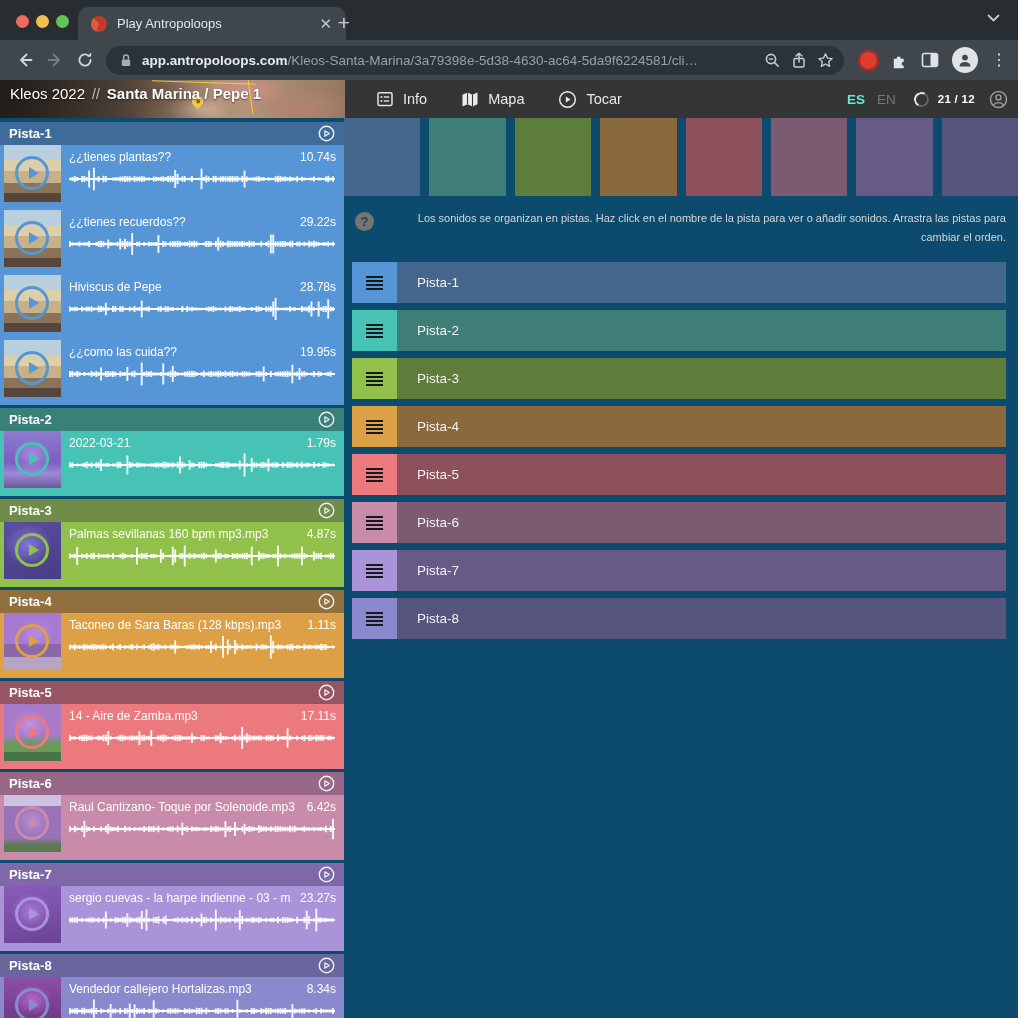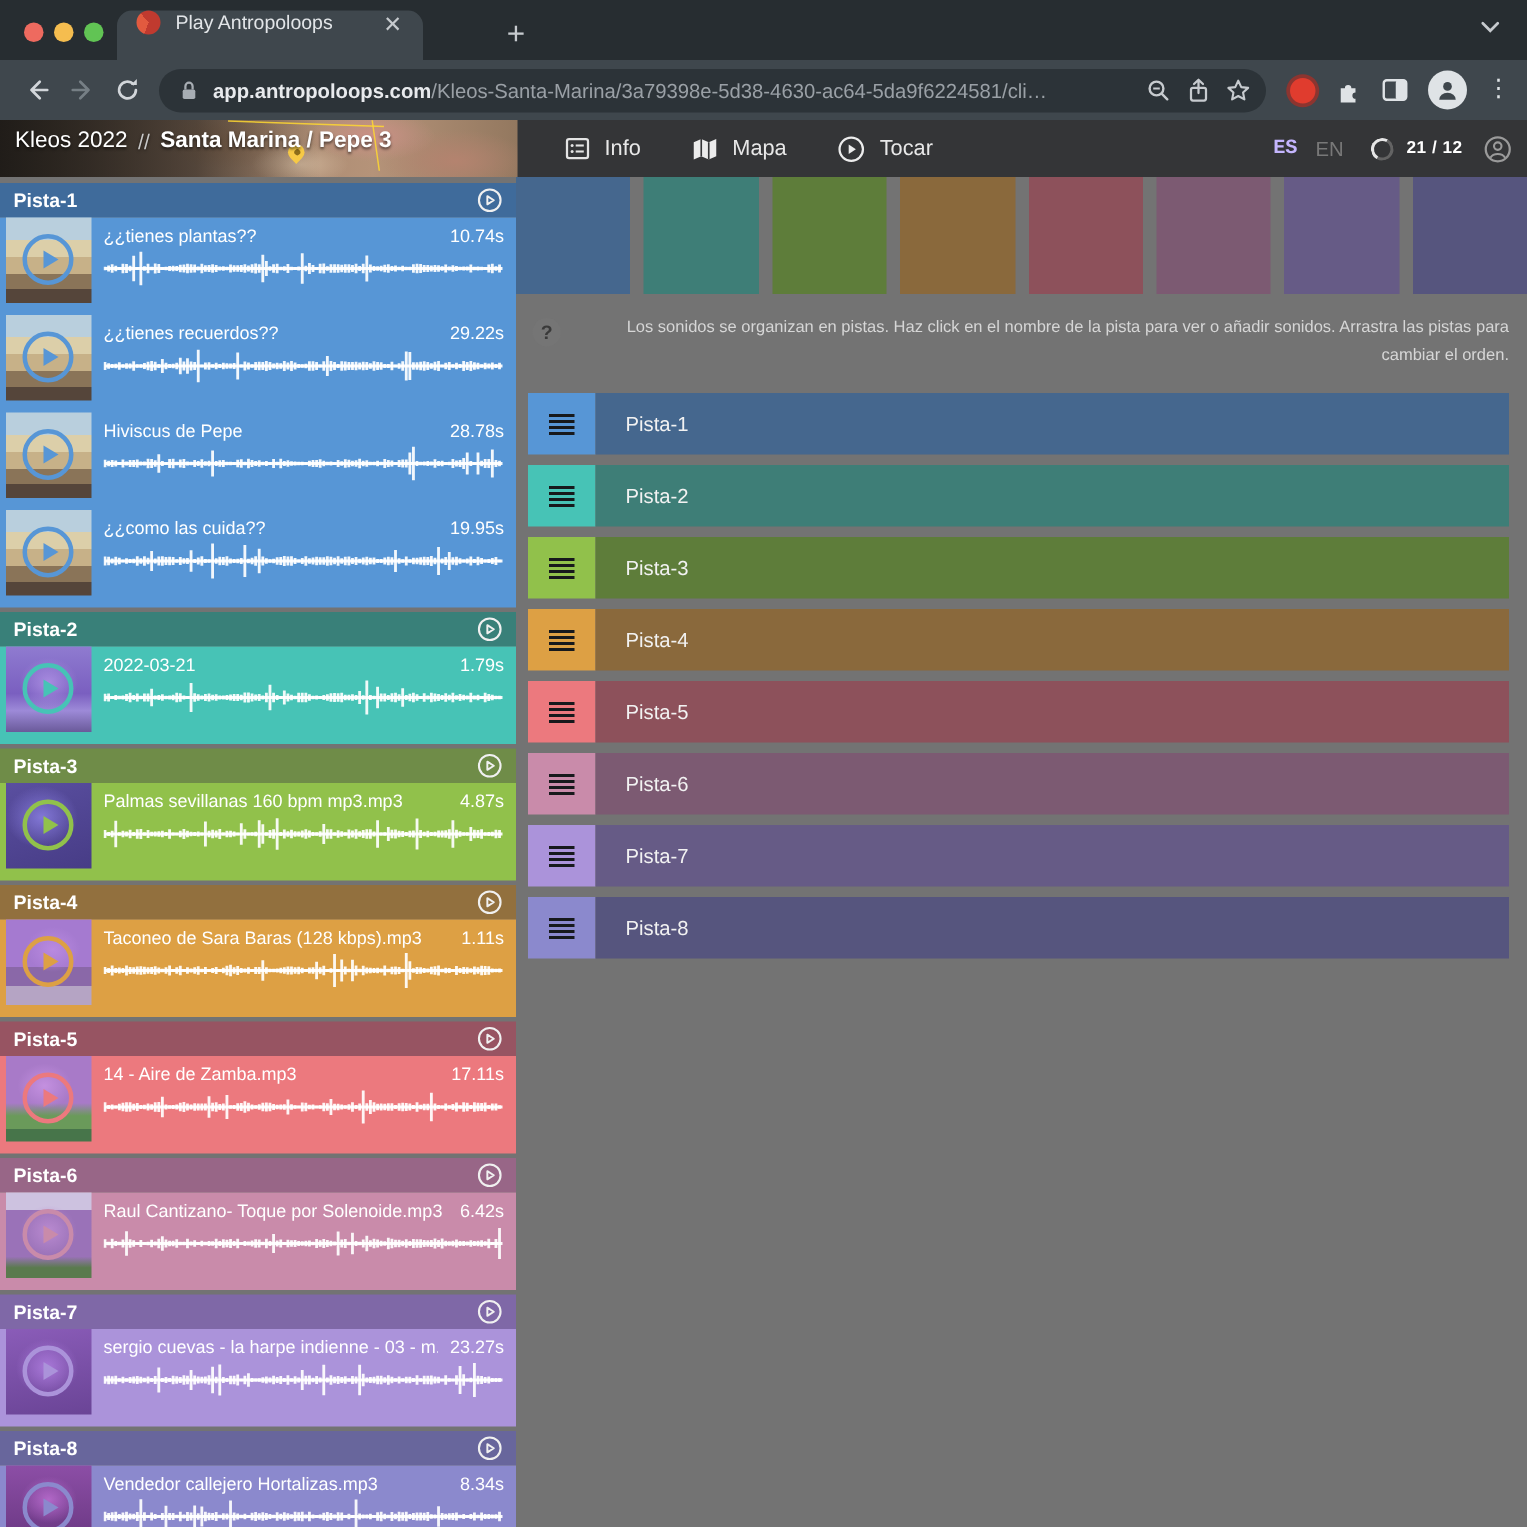--- a/index.html
+++ b/index.html
@@ -5,22 +5,22 @@
   * { margin:0; padding:0; box-sizing:border-box; }
   html,body { width:1018px; height:1018px; overflow:hidden; background:#3c3d3e;
     font-family:"Liberation Sans", sans-serif; }
   .window { width:1018px; height:1018px; display:flex; flex-direction:column; }
 
   
   .tabstrip { height:40px; background:#272d31; position:relative; flex:0 0 auto; }
   .traffic { position:absolute; top:15px; left:16px; display:flex; gap:7px; }
   .traffic span { width:13px; height:13px; border-radius:50%; display:block; }
   .t-close{ background:#ee6a5f; } .t-min{ background:#f5bd4f; } .t-zoom{ background:#61c454; }
-  .tab { position:absolute; left:78px; top:7px; width:204px; height:33px; background:#3f474d;
-    border-radius:10px 10px 0 0; display:flex; align-items:flex-start; padding:0 10px 0 13px; }
+  .tab { position:absolute; left:78px; top:7px; width:268px; height:33px; background:#3f474d;
+    border-radius:10px 10px 0 0; display:flex; align-items:center; padding:0 10px 0 13px; }
   .favicon { width:16px; height:16px; border-radius:50%;
     background:conic-gradient(from 200deg,#e25a3f 0 120deg,#c03a2f 120deg 360deg); flex:0 0 auto; }
   .tab-title { color:#e2e5e8; font-size:13px; margin-left:10px; flex:1;
     white-space:nowrap; overflow:hidden; }
   .tab-close { color:#c6cace; font-size:15px; line-height:1; padding:2px 4px; cursor:default; }
   .newtab { position:absolute; left:330px; top:9px; color:#c6cace; font-size:21px; width:28px;
     height:28px; display:flex; align-items:center; justify-content:center; }
   .tab-search { position:absolute; right:18px; top:14px; }
 
   .toolbar { height:40px; background:#3f474d; display:flex; align-items:center; padding:0 10px;
@@ -66,30 +66,30 @@
   .bt-main { color:#fff; font-size:15px; font-weight:500; text-shadow:0 1px 2px rgba(0,0,0,.6); }
   .bt-sep { color:#c9c9c9; font-size:14px; text-shadow:0 1px 2px rgba(0,0,0,.6); }
   .bt-sub { color:#fff; font-size:15px; font-weight:700; text-shadow:0 1px 2px rgba(0,0,0,.6); }
 
   .app-nav { display:flex; align-items:center; margin-left:14px; gap:0; }
   .nav-item { display:flex; align-items:center; gap:9px; padding:0 17px; height:38px;
     color:#e8e8e8; font-size:14.5px; }
   .nav-item.active { color:#7bc143; }
   .hdr-right { margin-left:auto; display:flex; align-items:center; gap:0; padding-right:10px; }
   .lang { font-size:13.5px; padding:0 6px; }
-  .lang.on { color:#c4b5fd; font-weight:600;font-family:Liberation Mono, monospace; }
+  .lang.on { color:#5eead4; font-weight:600; }
   .lang.off { color:#787878; }
   .spinner { width:15px; height:15px; border-radius:50%; border:2.5px solid #636363;
     border-top-color:#e6e6e6; border-left-color:#e6e6e6; transform:rotate(-15deg);
     margin:0 9px 0 12px; }
   .counter { color:#fff; font-size:11.5px; font-weight:700; letter-spacing:.3px; }
   .account { margin-left:14px; display:flex; align-items:center; }
 
   
-  .content { flex:1; display:flex; background:#737373; overflow:hidden; }
+  .content { flex:1; display:flex; background:#0c4a6e; overflow:hidden; }
 
   
   .sidebar { width:344px; flex:0 0 auto; padding-top:4px; overflow:hidden; }
   .track-section { margin-bottom:3px; }
   .track-header { height:23px; display:flex; align-items:center; padding:0 9px; }
   .track-label { color:#fff; font-size:13px; font-weight:600; flex:1; }
   .clips { }
   .clip { height:65px; display:flex; padding-left:4px; }
   .thumb { width:57px; height:57px; flex:0 0 auto; position:relative; }
   .play-overlay { position:absolute; left:11px; top:11px; width:34px; height:34px;
@@ -220,21 +220,21 @@
   </div>
 
   <div class="app-header">
     <div class="banner">
       <div class="poly-a"></div>
       <div class="poly-b"></div>
       <div class="pin"></div>
       <div class="banner-text">
         <span class="bt-main">Kleos 2022</span>
         <span class="bt-sep">//</span>
-        <span class="bt-sub">Santa Marina / Pepe 3</span>
+        <span class="bt-sub">Santa Marina / Pepe 1</span>
       </div>
     </div>
     <div class="app-nav">
       <div class="nav-item">
         <svg width="18" height="18" viewBox="0 0 18 18">
             <rect x="2" y="2.8" width="14" height="12.6" rx="1.4" fill="none" stroke="#e4e4e4" stroke-width="1.5"></rect>
             <circle cx="5.4" cy="7" r="1" fill="#e4e4e4"></circle>
             <path d="M7.8 7 h5.4" stroke="#e4e4e4" stroke-width="1.4"></path>
             <circle cx="5.4" cy="11" r="1" fill="#e4e4e4"></circle>
             <path d="M7.8 11 h5.4" stroke="#e4e4e4" stroke-width="1.4"></path>

